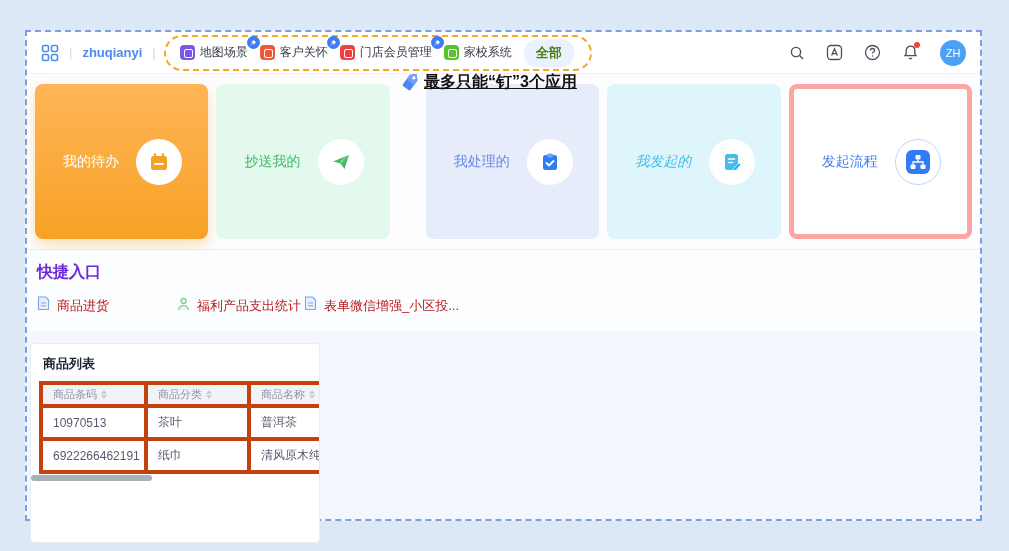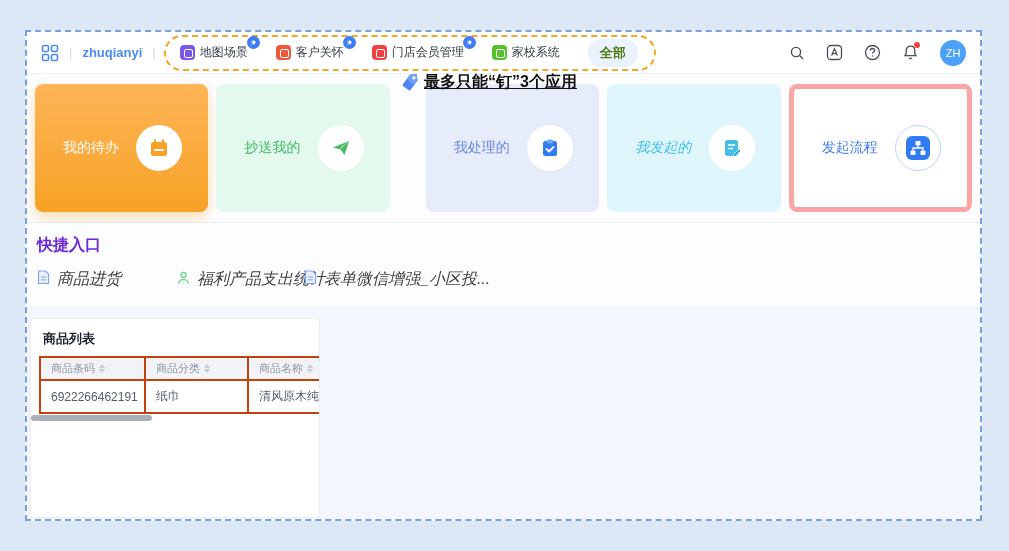--- a/index.html
+++ b/index.html
@@ -20,21 +20,21 @@
     height:42px; background:#fff; border-bottom:1px solid #eef2fa;
     display:flex; align-items:center; padding:0 14px; flex:0 0 auto;
     position:relative;
   }
   .hdr-left { display:flex; align-items:center; gap:10px; }
   .grid-icon { display:inline-flex; cursor:pointer; }
   .vdiv { color:#d3dae6; font-size:13px; }
   .workspace-name { color:#4e8bf0; font-weight:bold; font-size:13px; cursor:pointer; }
   .pin-zone {
     margin-left:8px; border:2px dashed #f5a623; border-radius:19px;
-    display:flex; align-items:center; gap:28px; padding:4px 16px 4px 14px;
+    display:flex; align-items:center; gap:12px; padding:4px 16px 4px 14px;
     height:36px;
   }
   .app-tab { display:flex; align-items:center; gap:5px; position:relative; cursor:pointer; }
   .app-tab-label { font-size:12px; color:#333a45; white-space:nowrap; }
   .tab-app-icon {
     width:15px; height:15px; border-radius:4px; position:relative; flex:0 0 auto;
   }
   .tab-app-icon::after {
     content:""; position:absolute; left:4px; top:4px; width:7px; height:7px;
     border:1.5px solid #fff; border-radius:2px;
@@ -66,21 +66,21 @@
     position:absolute; left:373px; top:40px; z-index:30;
     display:flex; align-items:center; gap:3px; pointer-events:none;
   }
   .callout-text { font-size:16px; font-weight:bold; color:#111; white-space:nowrap;text-decoration:underline; }
   
   .cards-section {
     background:#fdfdff; padding:10px 8px; border-bottom:1px solid #e9eef6; flex:0 0 auto;
   }
   .cards-row { display:flex; gap:8px; }
   .work-card {
-    flex:1 1 0; height:128px; border-radius:8px;
+    flex:1 1 0; height:155px; border-radius:8px;
     display:flex; align-items:center; justify-content:space-between;
     padding:0 26px 0 28px; cursor:pointer;
   }
   .work-card-label { font-size:14px; white-space:nowrap; }
   .card-circle {
     width:46px; height:46px; border-radius:50%; background:#fff;
     display:flex; align-items:center; justify-content:center; flex:0 0 auto;
   }
   .card-todo { background:linear-gradient(180deg,#ffb557,#f7a226); box-shadow:0 6px 14px rgba(247,162,38,.35); }
   .card-todo .work-card-label { color:#fff; }
@@ -88,33 +88,33 @@
   .card-handled { background:#e7ecfb;margin-left:28px; } .card-handled .work-card-label { color:#6b87e8; }
   .card-initiated { background:#dff5fc; } .card-initiated .work-card-label { color:#3fbfe8;font-style:italic; }
   .card-process { background:#fff; border:5px solid #fca5a5; }
   .card-process .work-card-label { color:#3e7cf7; }
   .card-process .card-circle { border:1px solid #bcd6fa; }
   
   .quick-section { background:#fcfdfe; padding:12px 10px 16px; flex:0 0 auto; }
   .quick-title { font-size:16px; font-weight:bold; color:#6d28d9; }
   .quick-links { display:flex; align-items:center; margin-top:13px; }
   .quick-link { display:flex; align-items:center; gap:7px; cursor:pointer; }
-  .quick-link-label { font-size:16px; color:#404040; white-space:nowrap;font-style:italic; }
+  .quick-link-label { font-size:13px; color:#b91c1c; white-space:nowrap; }
   .ql-1 { width:140px; } .ql-2 { width:127px; }
   
   .table-area { flex:1 1 auto; padding:12px 0 0 3px; }
   .table-card {
     width:290px; height:200px; background:#fff; border:1px solid #e8ecf4; border-radius:4px;
     overflow:hidden;
   }
   .table-card-title { font-size:13px; font-weight:bold; color:#1b2330; padding:11px 12px 8px; }
   .table-viewport { margin-left:8px; overflow:hidden; }
   table.goods { border-collapse:collapse; table-layout:fixed; width:500px; }
   table.goods th, table.goods td {
-    border:2px solid #c2410c; font-weight:normal; text-align:left;
+    border:4px solid #c2410c; font-weight:normal; text-align:left;
     padding:0 10px; white-space:nowrap; overflow:hidden;
   }
   table.goods th { background:#f2f3f7; color:#8b93a7; font-size:11px; height:23px; }
   table.goods td { color:#555d6c; font-size:12px; height:33px; }
   .col-1 { width:105px; } .col-2 { width:103px; } .col-3 { width:292px; }
   .th-inner { display:flex; align-items:center; gap:4px; cursor:pointer; }
   .sorter { display:inline-flex; flex-direction:column; gap:1px; }
   .sorter i { width:0; height:0; border-left:3px solid transparent; border-right:3px solid transparent; }
   .sorter .up { border-bottom:4px solid #c6ccd8; }
   .sorter .dn { border-top:4px solid #c6ccd8; }
@@ -347,20 +347,25 @@
                   <span class="sorter">
                       <i class="up"></i>
                       <i class="dn"></i>
                     </span>
                 </span>
               </th>
             </tr>
           </thead>
           <tbody>
             <tr>
+              <td>10970513</td>
+              <td>茶叶</td>
+              <td>普洱茶</td>
+            </tr>
+            <tr>
               <td>6922266462191</td>
               <td>纸巾</td>
               <td>清风原木纯品</td>
             </tr>
           </tbody>
         </table>
       </div>
       <div class="hscrollbar">
         <div class="hscroll-thumb"></div>
       </div>

